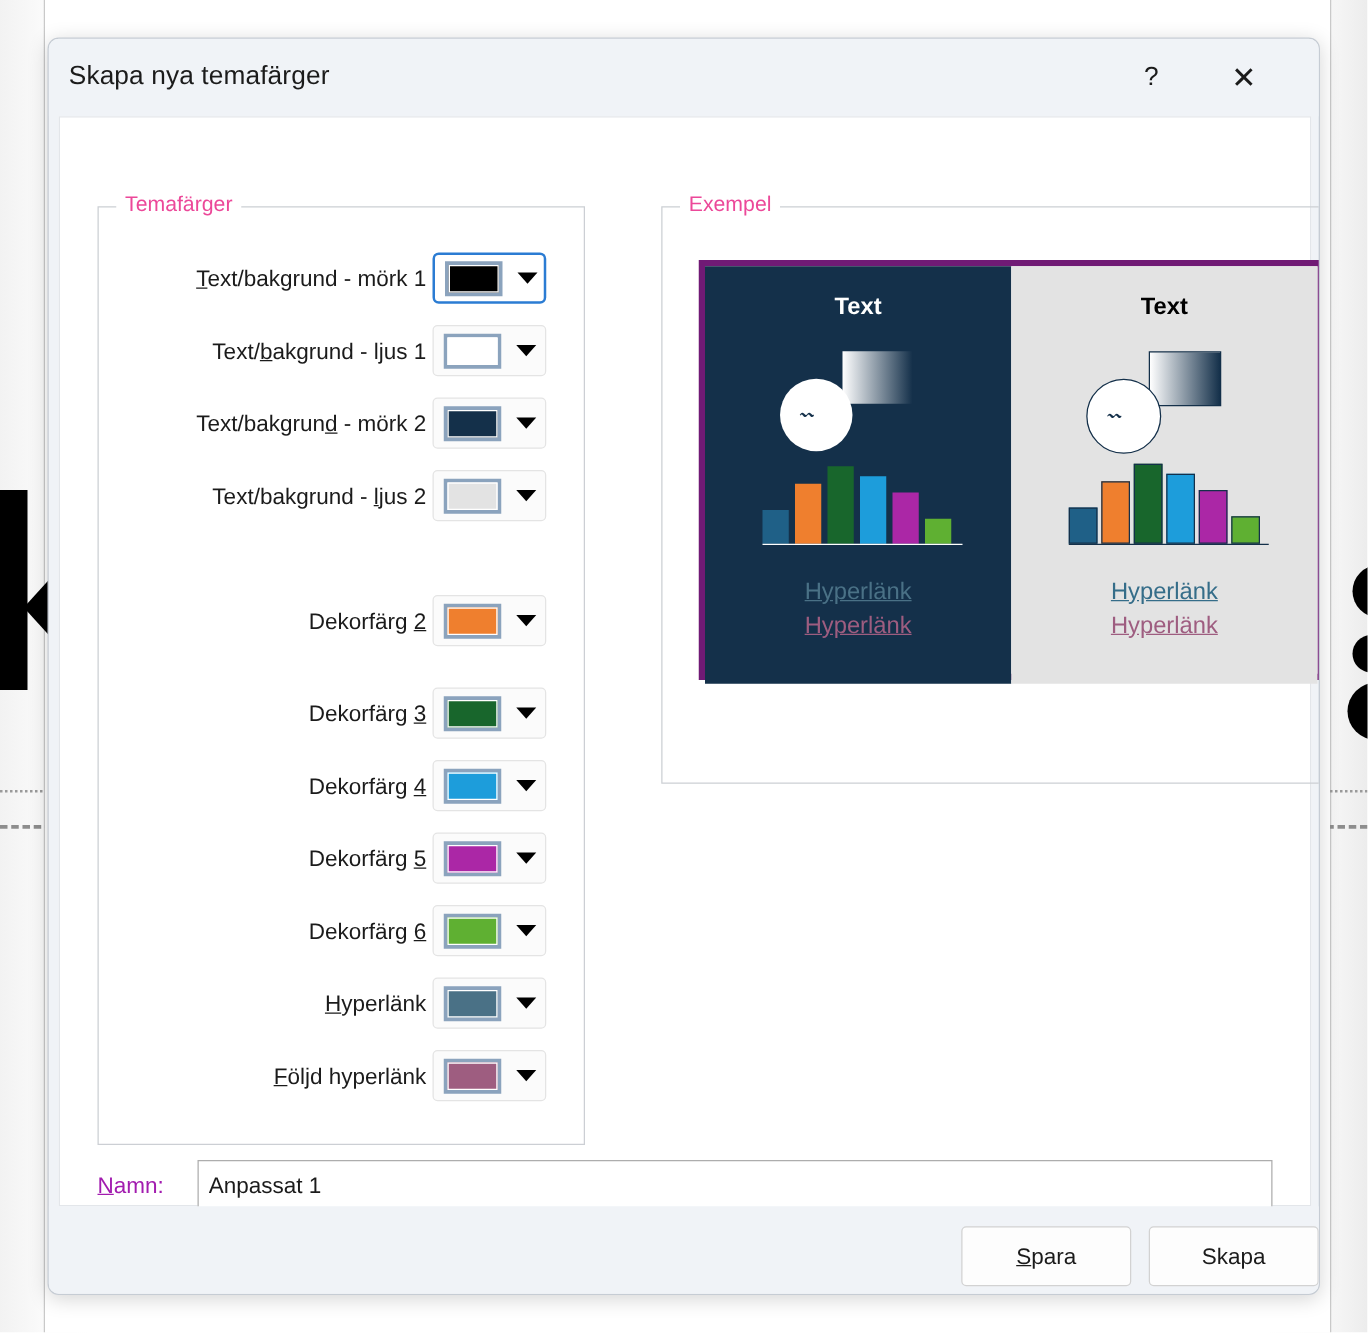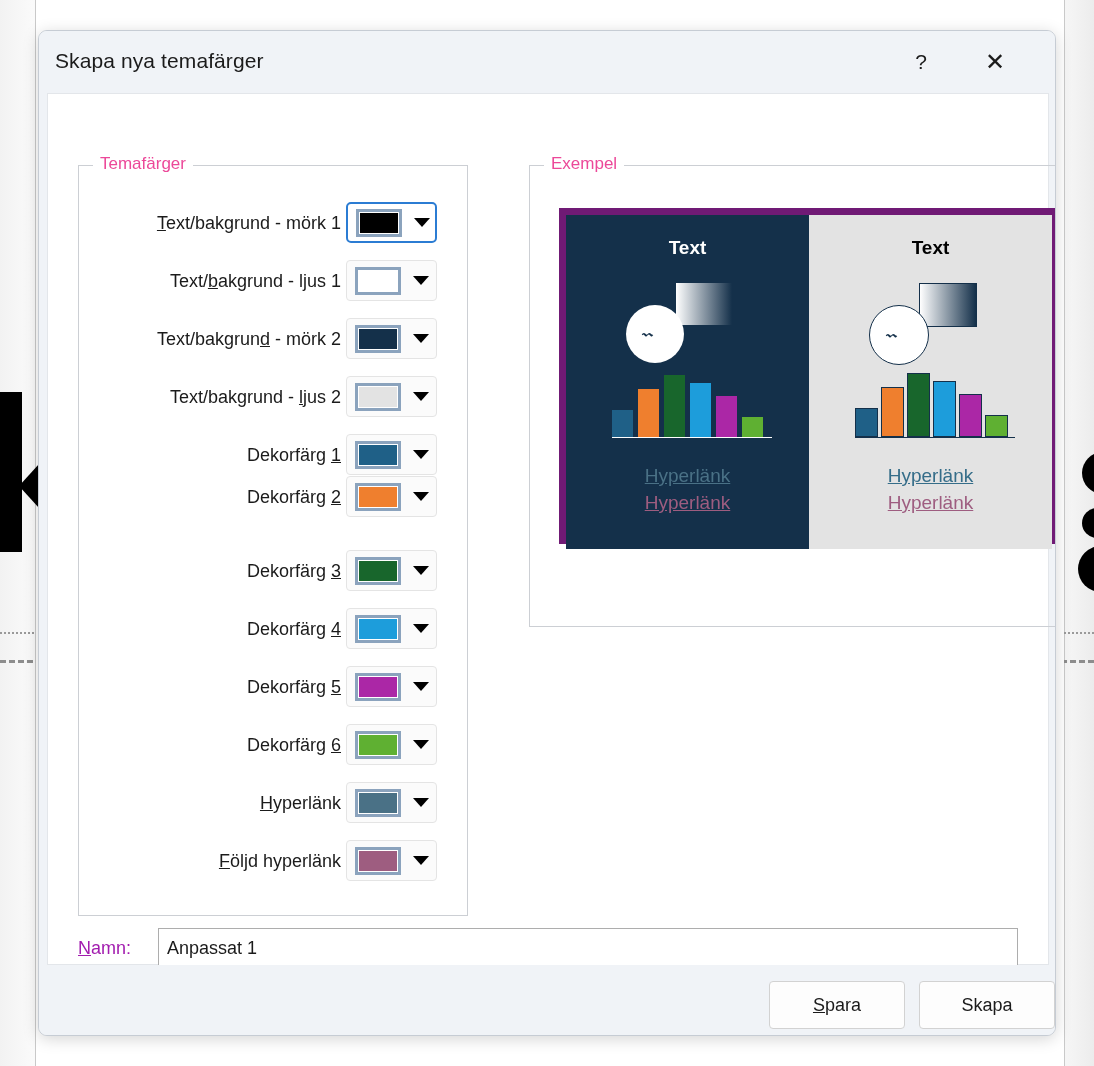--- a/index.html
+++ b/index.html
@@ -230,21 +230,21 @@
   }
 
   
   .preview {
     position: absolute;
     left: 29px;
     top: 42px;
     width: 500px;
     height: 336px;
     display: flex;
-    border: 7px solid #701a75;
+    border: 5px solid #701a75;
     box-sizing: border-box;
   }
   .preview-half {
     position: relative;
     width: 250px;
     height: 334px;
     overflow: hidden;
   }
   .preview-title {
     position: absolute;
@@ -432,29 +432,20 @@
           </div>
           <div class="color-row" style="top: 202px;">
             <div class="color-label">Text/bakgrund - <u>l</u>jus 2</div>
             <button class="color-btn">
               <span class="swatch-frame">
                 <span class="swatch-inner" style="background: rgb(227, 227, 227);"></span>
               </span>
               <span class="caret"></span>
             </button>
           </div>
-          <div class="color-row" style="top: 260px;">
-            <div class="color-label">Dekorfärg <u>1</u></div>
-            <button class="color-btn">
-              <span class="swatch-frame">
-                <span class="swatch-inner" style="background: rgb(31, 96, 135);"></span>
-              </span>
-              <span class="caret"></span>
-            </button>
-          </div>
           <div class="color-row" style="top: 302px;">
             <div class="color-label">Dekorfärg <u>2</u></div>
             <button class="color-btn">
               <span class="swatch-frame">
                 <span class="swatch-inner" style="background: rgb(239, 127, 46);"></span>
               </span>
               <span class="caret"></span>
             </button>
           </div>
           <div class="color-row" style="top: 376px;">

